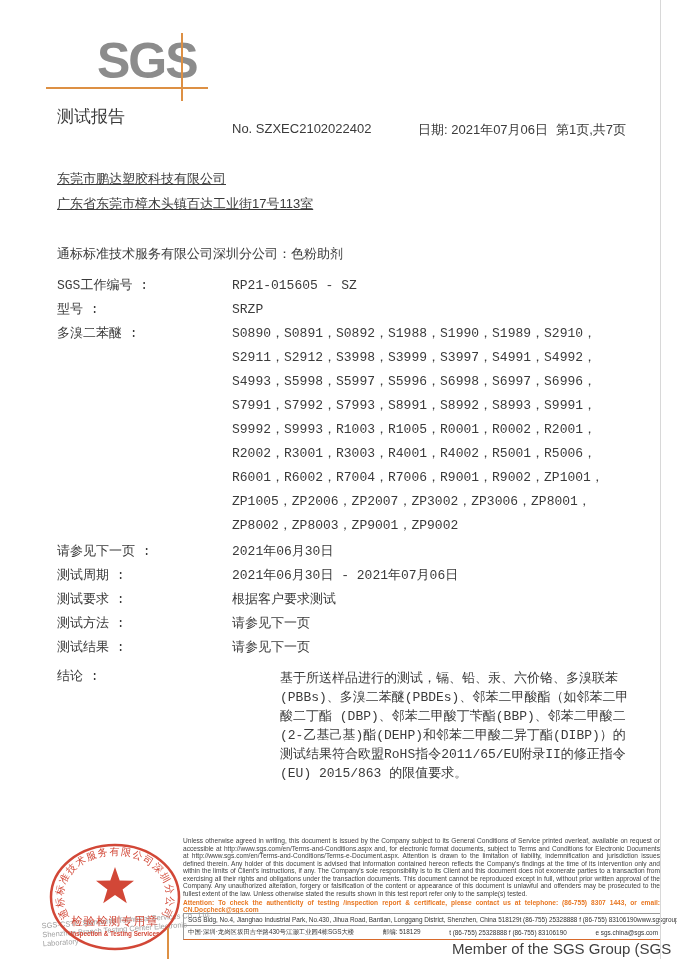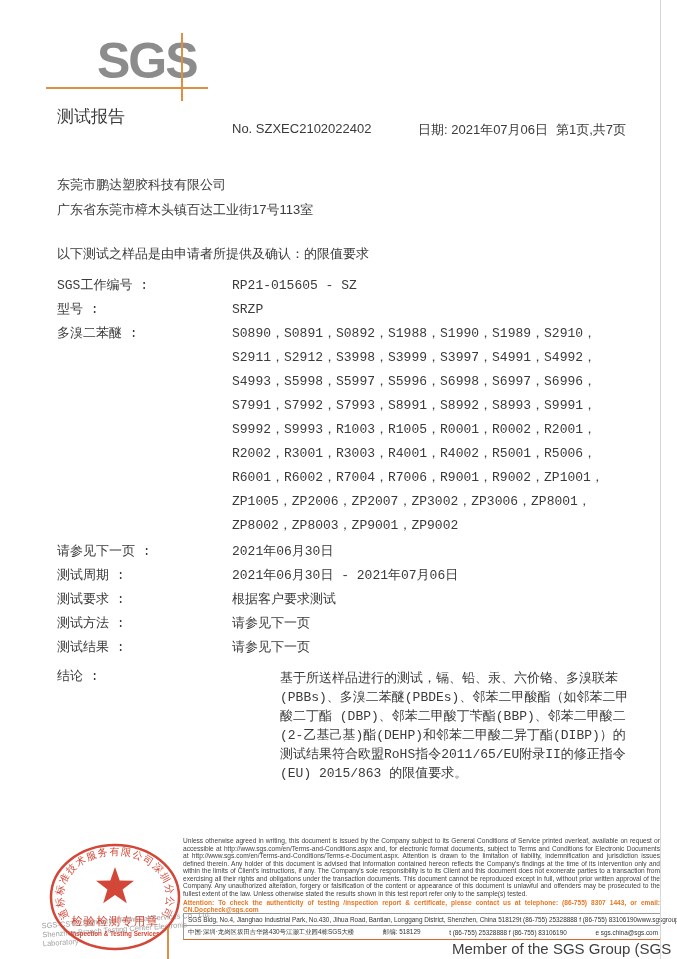--- a/index.html
+++ b/index.html
@@ -14,21 +14,21 @@
     color:#8c8c8c;letter-spacing:-2px;line-height:50px;
   }
   .logo-hline{position:absolute;left:46px;top:87px;width:162px;height:2px;background:#dd9044;}
   .logo-vline{position:absolute;left:181px;top:33px;width:2px;height:68px;background:#dd9044;}
   
   .title{position:absolute;left:57px;top:105px;font-size:17px;font-weight:400;}
   .report-no{position:absolute;left:232px;top:121px;font-size:13px;}
   .report-date{position:absolute;left:418px;top:121px;font-size:13px;}
   .page-ind{position:absolute;left:556px;top:121px;font-size:13px;}
   
-  .applicant{position:absolute;left:57px;top:172px;font-size:13px;line-height:25px;}
+  .applicant{position:absolute;left:57px;top:166px;font-size:13px;line-height:25px;text-decoration:underline;}
   
   .form{position:absolute;left:57px;top:246px;width:572px;font-size:13px;}
   .statement{margin-bottom:16px;line-height:16px;}
   .frow{display:flex;margin-bottom:8px;line-height:16px;font-family:Liberation Mono, monospace;}
   .frow .lbl{width:175px;flex:none;}
   .frow .val{flex:1;}
   .frow.ref{margin-bottom:6px;}
   .frow.ref .val{white-space:pre-line;line-height:24px;margin-top:-4px;}
   .frow.conc{margin-bottom:0;gap:48px;}
   .frow.conc .val{line-height:19px;}
@@ -70,21 +70,21 @@
   <div class="report-no">No. SZXEC2102022402</div>
   <div class="report-date">日期: 2021年07月06日</div>
   <div class="page-ind">第1页,共7页</div>
 
   <div class="applicant">
     <div>东莞市鹏达塑胶科技有限公司</div>
     <div>广东省东莞市樟木头镇百达工业街17号113室</div>
   </div>
 
   <div class="form">
-    <div class="statement">以下测试之样品是由申请者所提供及确认：的限值要求</div>
+    <div class="statement">通标标准技术服务有限公司深圳分公司：色粉助剂</div>
 
     <div class="frow">
       <span class="lbl">SGS工作编号 :</span>
       <span class="val">RP21-015605 - SZ</span>
     </div>
 
     <div class="frow">
       <span class="lbl">型号 :</span>
       <span class="val">SRZP</span>
     </div>

